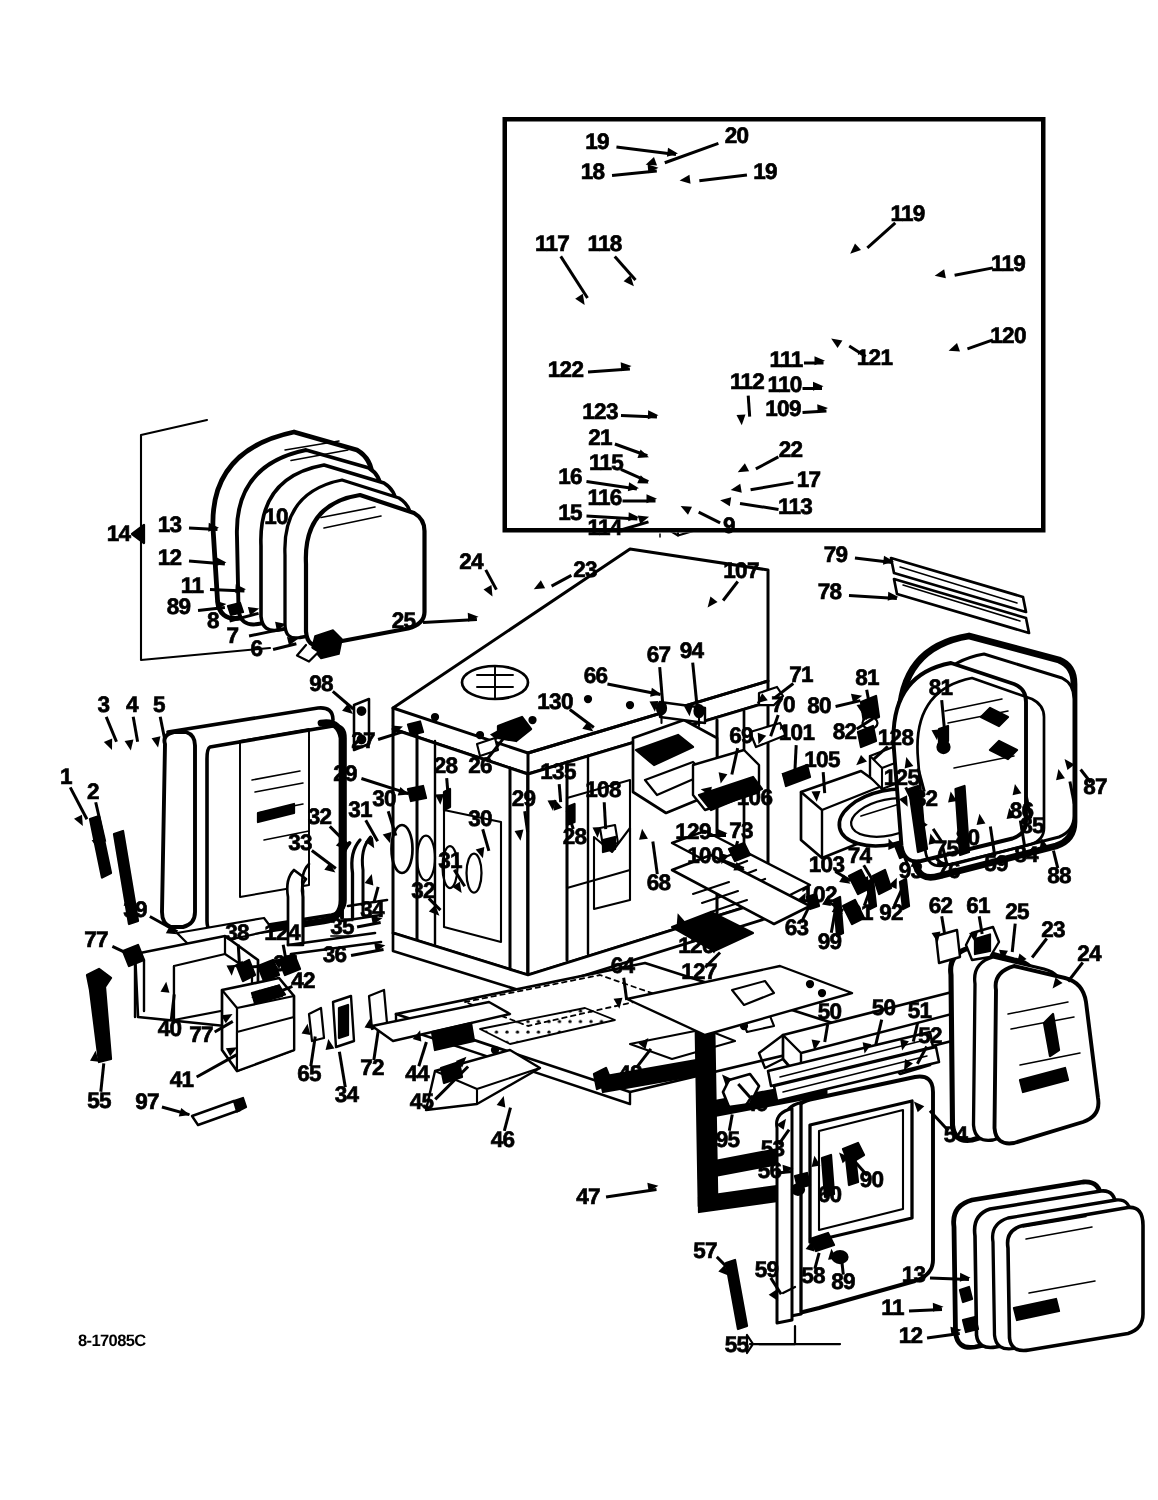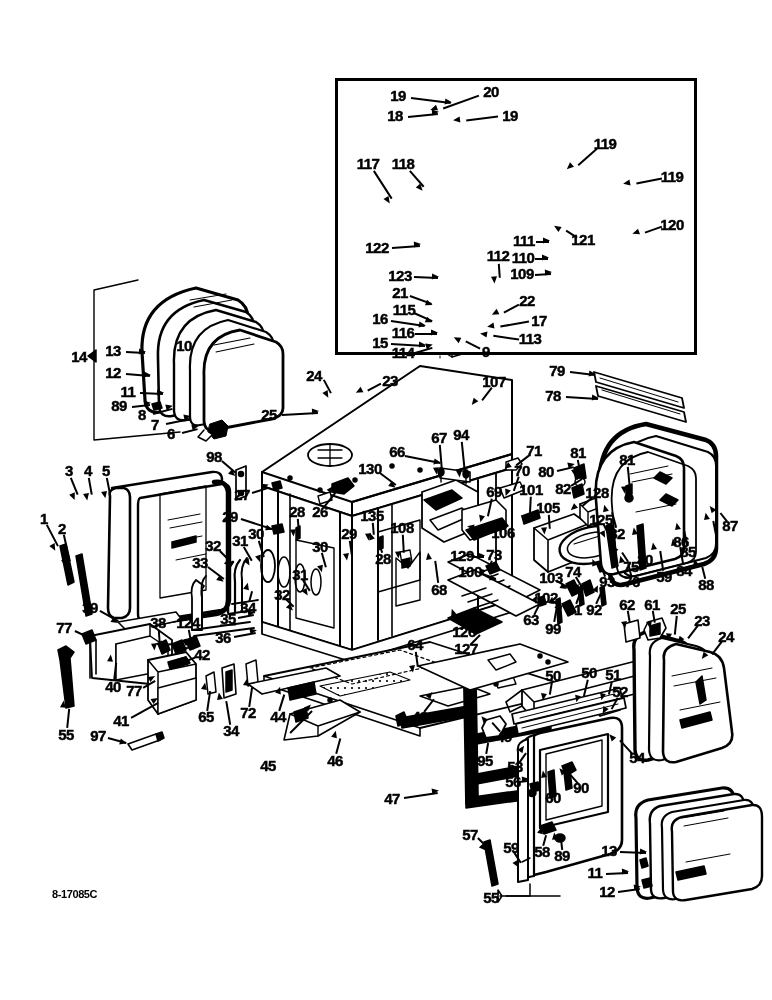--- a/index.html
+++ b/index.html
@@ -820,21 +820,21 @@
       <div style="position: absolute; left: 226px; top: 700px; width: 0px; height: 0px; border-top: 3.5px solid transparent; border-bottom: 3.5px solid transparent; border-left: 7px solid rgb(0, 0, 0); transform-origin: 0px 50%; transform: translate(-6px, -3.5px) rotate(-99.4623deg);"></div>
       <div class="cn" style="left: 231px; top: 730px;">34</div>
       <div class="ld" style="left: 249px; top: 706px; width: 20.2237px; transform: rotate(-81.4692deg);"></div>
       <div style="position: absolute; left: 252px; top: 686px; width: 0px; height: 0px; border-top: 3.5px solid transparent; border-bottom: 3.5px solid transparent; border-left: 7px solid rgb(0, 0, 0); transform-origin: 0px 50%; transform: translate(-6px, -3.5px) rotate(-81.4692deg);"></div>
       <div class="cn" style="left: 248px; top: 712px;">72</div>
       <div class="ld" style="left: 279px; top: 710px; width: 16.7631px; transform: rotate(-72.646deg);"></div>
       <div style="position: absolute; left: 284px; top: 694px; width: 0px; height: 0px; border-top: 3.5px solid transparent; border-bottom: 3.5px solid transparent; border-left: 7px solid rgb(0, 0, 0); transform-origin: 0px 50%; transform: translate(-6px, -3.5px) rotate(-72.646deg);"></div>
       <div class="cn" style="left: 278px; top: 716px;">44</div>
       <div class="ld" style="left: 290px; top: 732px; width: 31.1127px; transform: rotate(-45deg);"></div>
       <div style="position: absolute; left: 312px; top: 710px; width: 0px; height: 0px; border-top: 3.5px solid transparent; border-bottom: 3.5px solid transparent; border-left: 7px solid rgb(0, 0, 0); transform-origin: 0px 50%; transform: translate(-6px, -3.5px) rotate(-45deg);"></div>
-      <div class="cn" style="left: 268px; top: 735px; margin-top: 30px;">45</div>
+      <div class="cn" style="left: 281px; top: 735px;">45</div>
       <div class="ld" style="left: 336px; top: 753px; width: 15.5242px; transform: rotate(-75.0686deg);"></div>
       <div style="position: absolute; left: 340px; top: 738px; width: 0px; height: 0px; border-top: 3.5px solid transparent; border-bottom: 3.5px solid transparent; border-left: 7px solid rgb(0, 0, 0); transform-origin: 0px 50%; transform: translate(-6px, -3.5px) rotate(-75.0686deg);"></div>
       <div class="cn" style="left: 335px; top: 760px;">46</div>
       <div class="ld" style="left: 416px; top: 651px; width: 15.1327px; transform: rotate(82.4054deg);"></div>
       <div style="position: absolute; left: 418px; top: 666px; width: 0px; height: 0px; border-top: 3.5px solid transparent; border-bottom: 3.5px solid transparent; border-left: 7px solid rgb(0, 0, 0); transform-origin: 0px 50%; transform: translate(-6px, -3.5px) rotate(82.4054deg);"></div>
       <div class="cn" style="left: 415px; top: 644px;">64</div>
       <div class="ld" style="left: 463px; top: 625px; width: 9.48683px; transform: rotate(-108.435deg);"></div>
       <div style="position: absolute; left: 460px; top: 616px; width: 0px; height: 0px; border-top: 3.5px solid transparent; border-bottom: 3.5px solid transparent; border-left: 7px solid rgb(0, 0, 0); transform-origin: 0px 50%; transform: translate(-6px, -3.5px) rotate(-108.435deg);"></div>
       <div class="cn" style="left: 464px; top: 631px;">126</div>
       <div class="ld" style="left: 470px; top: 644px; width: 14.1421px; transform: rotate(-45deg);"></div>

